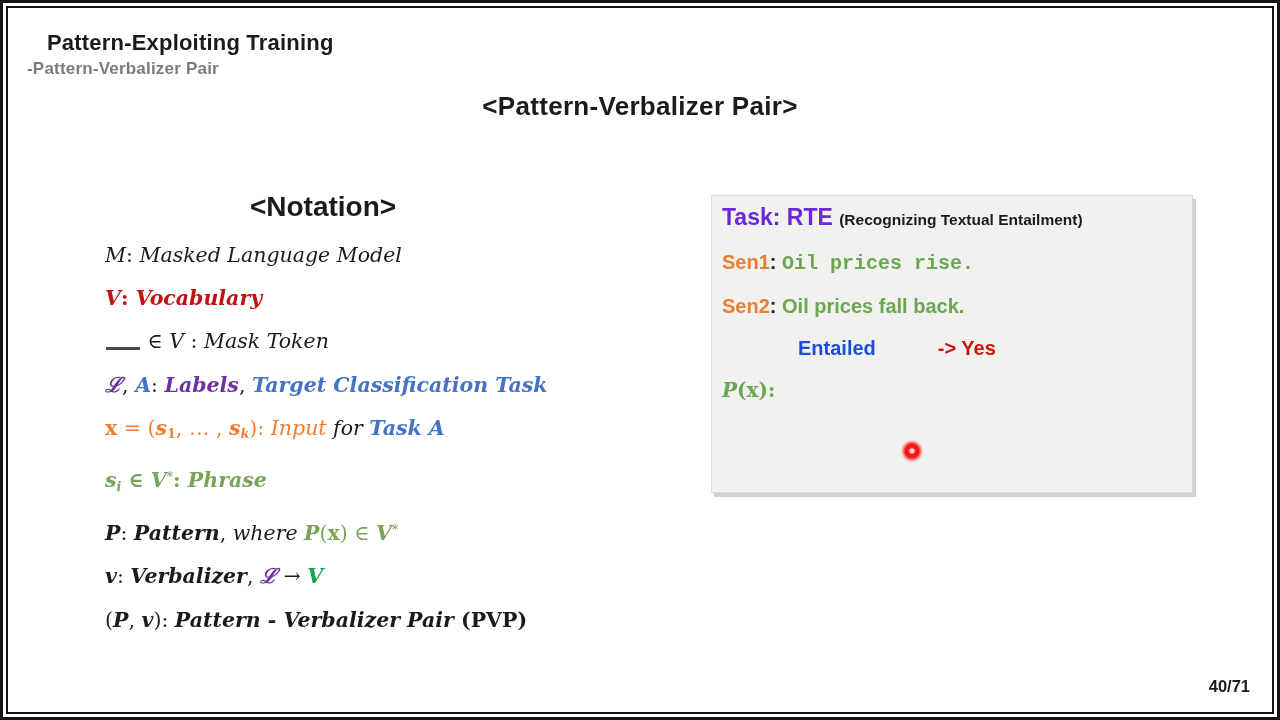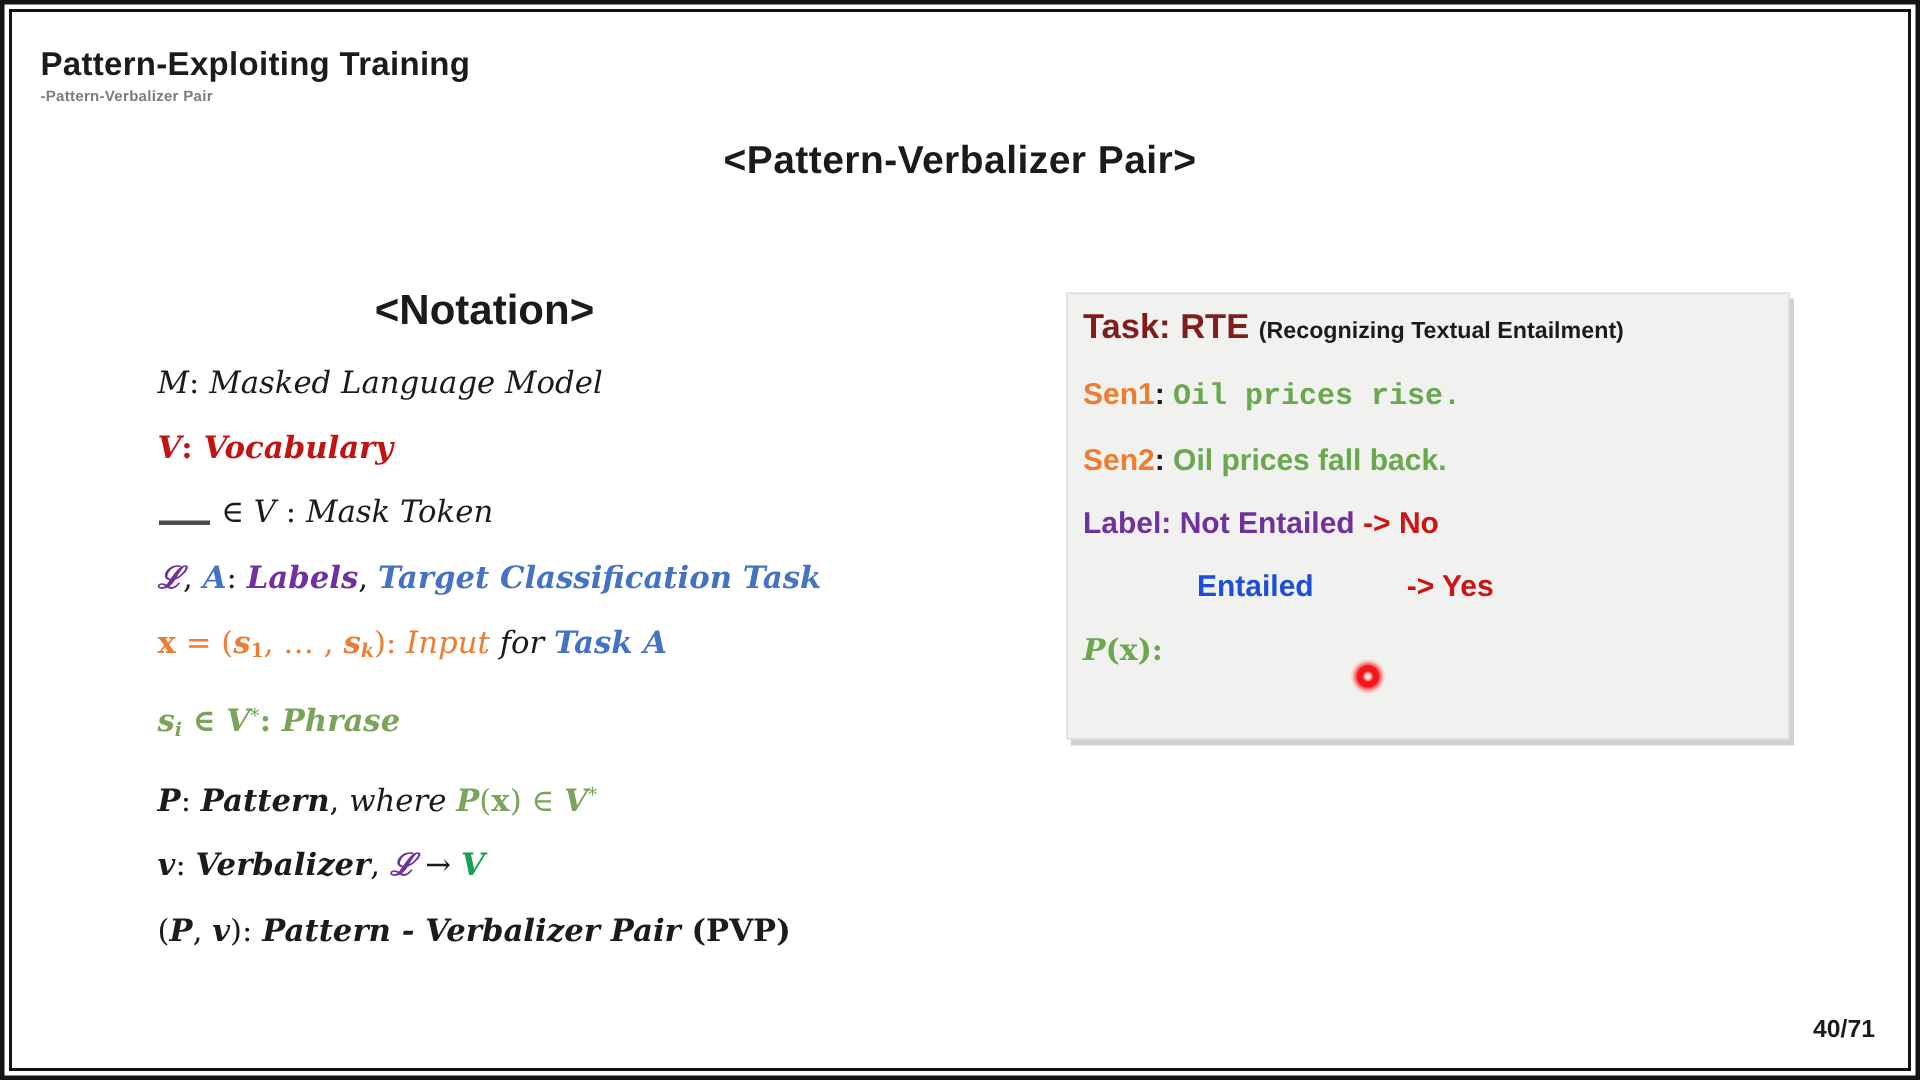--- a/index.html
+++ b/index.html
@@ -12,22 +12,22 @@
     font-family:"Liberation Sans",sans-serif;
     color:#1b1b1b;
     overflow:hidden;
   }
   .frame{
     position:absolute;inset:3px;
     border:2px solid #141414;
     pointer-events:none;
   }
   .title-block{position:absolute;left:24px;top:27px;}
-  .title{font-size:22px;font-weight:700;letter-spacing:0.2px;color:#1b1b1b;}
-  .subtitle{font-size:10px;font-weight:700;color:#7c7c7c;margin-top:3px;letter-spacing:0.2px;}
+  .title{font-size:22px;font-weight:700;letter-spacing:0.2px;color:#1b1b1b;margin-left:20px;}
+  .subtitle{font-size:17px;font-weight:700;color:#7c7c7c;margin-top:3px;letter-spacing:0.2px;}
   .main-heading{
     position:absolute;left:0;top:88px;width:100%;
     margin:0;text-align:center;
     font-size:26px;font-weight:700;color:#1b1b1b;letter-spacing:0.3px;
   }
   .notation{position:absolute;left:102px;top:188px;width:500px;}
   .notation-heading{
     width:436px;text-align:center;
     font-size:28px;font-weight:700;color:#1b1b1b;
     font-family:"Liberation Sans",sans-serif;
@@ -89,24 +89,23 @@
         <div class="n-line"><span class="b" style="color: rgb(237, 125, 49);">x</span><span style="color: rgb(237, 125, 49);"> = (</span><span class="bi" style="color: rgb(237, 125, 49);">s</span><span class="b sub" style="color: rgb(237, 125, 49);">1</span><span style="color: rgb(237, 125, 49);">, … , </span><span class="bi" style="color: rgb(237, 125, 49);">s</span><span class="bi sub" style="color: rgb(237, 125, 49);">k</span><span style="color: rgb(237, 125, 49);">): </span><span class="i" style="color: rgb(237, 125, 49);">Input</span><span class="i"> for </span><span class="bi" style="color: rgb(68, 114, 196);">Task A</span></div>
         <div class="n-line"><span class="bi" style="color: rgb(121, 164, 90);">s</span><span class="bi sub" style="color: rgb(121, 164, 90);">i</span><span class="b" style="color: rgb(121, 164, 90);"> ∈ </span><span class="bi" style="color: rgb(121, 164, 90);">V</span><span class="sup" style="color: rgb(121, 164, 90);">*</span><span class="b" style="color: rgb(121, 164, 90);">: </span><span class="bi" style="color: rgb(121, 164, 90);">Phrase</span></div>
         <div class="n-line"><span class="bi">P</span><span>: </span><span class="bi">Pattern</span><span>, </span><span class="i">where </span><span class="bi" style="color: rgb(121, 164, 90);">P</span><span style="color: rgb(121, 164, 90);">(</span><span class="b" style="color: rgb(121, 164, 90);">x</span><span style="color: rgb(121, 164, 90);">) ∈ </span><span class="bi" style="color: rgb(121, 164, 90);">V</span><span class="sup" style="color: rgb(121, 164, 90);">*</span></div>
         <div class="n-line"><span class="bi">v</span><span>: </span><span class="bi">Verbalizer</span><span>, </span><span class="bi" style="color: rgb(112, 48, 160);">ℒ</span><span> → </span><span class="bi" style="color: rgb(23, 162, 78);">V</span></div>
         <div class="n-line"><span>(</span><span class="bi">P</span><span>, </span><span class="bi">v</span><span>): </span><span class="bi">Pattern - Verbalizer Pair </span><span class="b">(PVP)</span></div>
       </div>
   </section>
 
   <section class="task-box">
     <div>
-        <div class="t-line"><span class="b" style="color: #7f1d1d; font-size: 23px;">Task: RTE </span><span class="b" style="color: rgb(27, 27, 27); font-size: 15.5px;">(Recognizing Textual Entailment)</span></div>
+        <div class="t-line"><span class="b" style="color: #6d28d9; font-size: 23px;">Task: RTE </span><span class="b" style="color: rgb(27, 27, 27); font-size: 15.5px;">(Recognizing Textual Entailment)</span></div>
         <div class="t-line"><span class="b" style="color: rgb(237, 125, 49);">Sen1</span><span class="b" style="color: rgb(27, 27, 27);">: </span><span class="b" style="color: rgb(105, 168, 79); font-family: Liberation Mono, monospace;">Oil prices rise.</span></div>
         <div class="t-line"><span class="b" style="color: rgb(237, 125, 49);">Sen2</span><span class="b" style="color: rgb(27, 27, 27);">: </span><span class="b" style="color: rgb(105, 168, 79);">Oil prices fall back.</span></div>
-        <div class="t-line"><span class="b" style="color: rgb(112, 48, 160);">Label: Not Entailed </span><span class="b" style="color: rgb(207, 18, 18);">-&gt; </span><span class="b" style="color: rgb(207, 18, 18);">No</span></div>
         <div class="t-line"><span class="sp" style="width: 76px;"></span><span class="b" style="color: #1d4ed8;">Entailed</span><span class="sp" style="width: 62px;"></span><span class="b" style="color: rgb(207, 18, 18);">-&gt; </span><span class="b" style="color: rgb(207, 18, 18);">Yes</span></div>
         <div class="t-line"><span class="bi serif" style="color: rgb(105, 168, 79);">P</span><span class="b serif" style="color: rgb(105, 168, 79);">(</span><span class="b serif" style="color: rgb(105, 168, 79);">x</span><span class="b serif" style="color: rgb(105, 168, 79);">):</span></div>
       </div>
   </section>
 
   <div class="laser"></div>
 
   <div class="page-num">40/71</div>
 </div>
 

